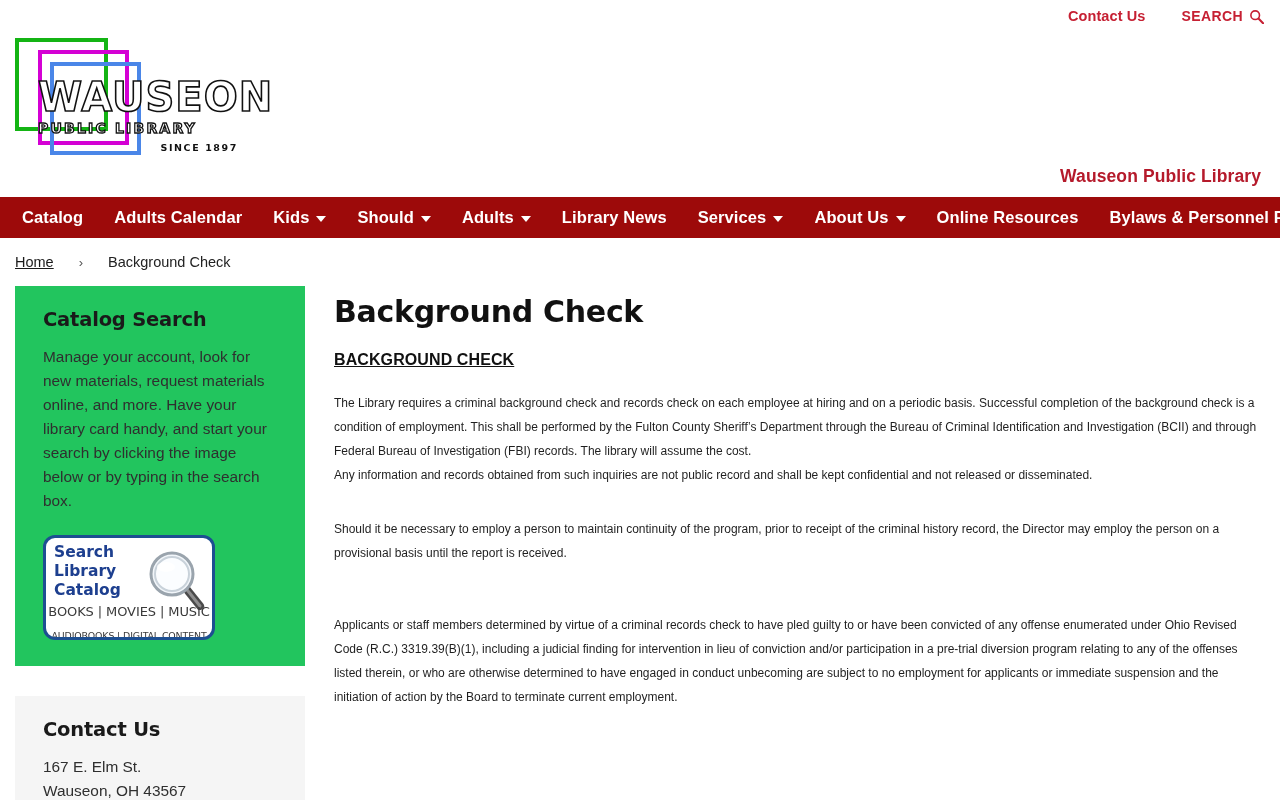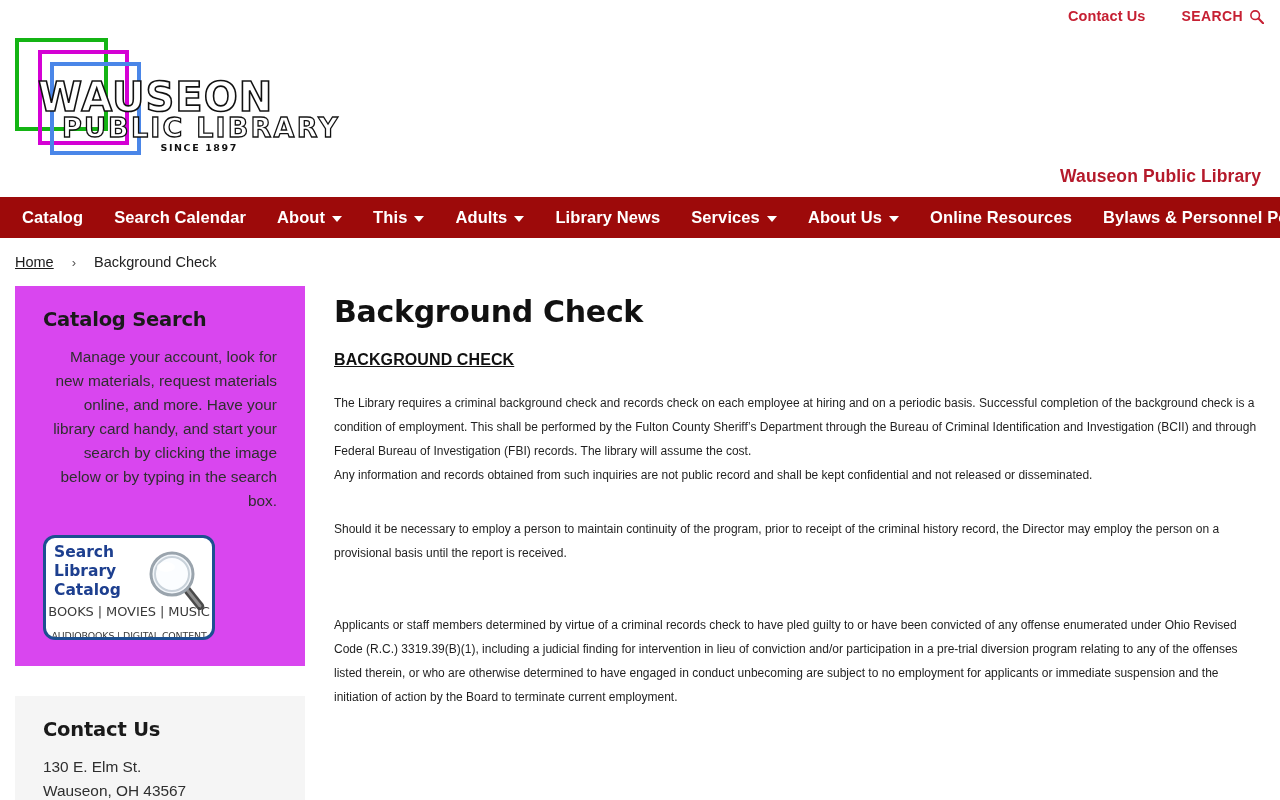--- a/index.html
+++ b/index.html
@@ -65,29 +65,28 @@
     font-weight: 700;
     letter-spacing: 1px;
     line-height: 42px;
     color: #ffffff;
     -webkit-text-stroke: 1.6px #111;
     text-shadow: 0 0 0 #111;
     white-space: nowrap;
   }
   .logo-sub {
     font-family: "DejaVu Sans", sans-serif;
-    font-size: 27px;
+    font-size: 14px;
     font-weight: 700;
     letter-spacing: 2.2px;
     line-height: 24px;
     color: #ffffff;
     -webkit-text-stroke: 1.3px #111;
     white-space: nowrap;
     margin-top: -2px;
-    margin-left: 24px;
   }
   .logo-since {
     font-family: "DejaVu Sans", sans-serif;
     font-size: 9.5px;
     font-weight: 700;
     letter-spacing: 1.6px;
     color: #111;
     text-align: right;
     width: 200px;
     margin-top: 2px;
@@ -136,48 +135,47 @@
   }
 
   
   .crumbs {
     position: absolute;
     left: 15px; top: 254px;
     font-size: 14.5px;
     color: #2b2b2b;
     display: flex;
     align-items: center;
-    gap: 18px;
+    gap: 25px;
   }
   .crumb-home { color: #1a1a1a; text-decoration: underline; }
   .crumb-sep { color: #555; font-size: 13px; }
   .crumb-current { color: #222; }
 
   
   .page { position: absolute; left: 0; top: 286px; width: 1280px; }
   .sidebar { position: absolute; left: 15px; top: 0; width: 290px; }
   .card {
-    background: #d946ef;
+    background: #22c55e;
     padding: 22px 28px 26px 28px;
   }
   .card.light { background: #f5f5f5; }
   .card-title {
     font-family: "DejaVu Sans", sans-serif;
     font-size: 19.5px;
     font-weight: 700;
     color: #1a1a1a;
     margin: 0 0 14px 0;
     letter-spacing: -.2px;
   }
   .card-text {
     font-size: 15.4px;
     line-height: 24px;
     color: #2f2f2f;
     margin: 0;
-    text-align: right;
   }
   .card-gap { height: 30px; }
 
   
   .catalog-img {
     margin-top: 22px;
     width: 172px; height: 105px;
     border: 3px solid #1d4f91;
     border-radius: 12px;
     background: #ffffff;
@@ -271,28 +269,28 @@
   </div>
 </div>
 
 <div class="site-name">Wauseon Public Library</div>
 
 <nav class="nav">
   <span class="nav-item">
     <span>Catalog</span>
   </span>
   <span class="nav-item">
-    <span>Search Calendar</span>
-  </span>
-  <span class="nav-item">
-    <span>About</span>
-    <i class="caret"></i>
-  </span>
-  <span class="nav-item">
-    <span>This</span>
+    <span>Adults Calendar</span>
+  </span>
+  <span class="nav-item">
+    <span>Kids</span>
+    <i class="caret"></i>
+  </span>
+  <span class="nav-item">
+    <span>Should</span>
     <i class="caret"></i>
   </span>
   <span class="nav-item">
     <span>Adults</span>
     <i class="caret"></i>
   </span>
   <span class="nav-item">
     <span>Library News</span>
   </span>
   <span class="nav-item">
@@ -342,21 +340,21 @@
         </span>
         <div class="ci-line1">BOOKS | MOVIES | MUSIC</div>
         <div class="ci-line2">AUDIOBOOKS | DIGITAL CONTENT</div>
       </div>
     </section>
 
     <div class="card-gap"></div>
 
     <section class="card light">
       <h2 class="card-title">Contact Us</h2>
-      <div class="contact-line">130 E. Elm St.</div>
+      <div class="contact-line">167 E. Elm St.</div>
       <div class="contact-line">Wauseon, OH 43567</div>
     </section>
 
   </aside>
 
   <main class="main">
     <h1 class="page-title">Background Check</h1>
     <div class="sec-head">BACKGROUND CHECK</div>
 
     <p class="body tight">The Library requires a criminal background check and records check on each employee at hiring and on a periodic basis. Successful completion of the background check is a condition of employment. This shall be performed by the Fulton County Sheriff’s Department through the Bureau of Criminal Identification and Investigation (BCII) and through Federal Bureau of Investigation (FBI) records.  The library will assume the cost.</p>

